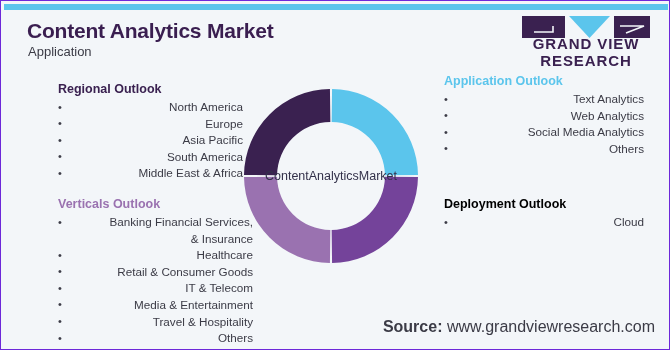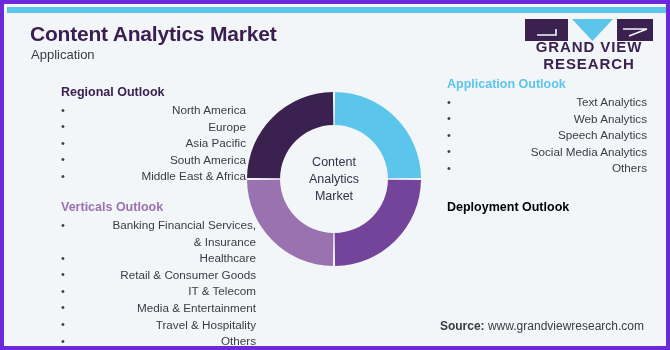--- a/index.html
+++ b/index.html
@@ -5,21 +5,21 @@
   * { box-sizing: border-box; margin: 0; padding: 0; }
   html, body {
     width: 670px; height: 350px;
     background: #ffffff;
     font-family: "Liberation Sans", sans-serif;
   }
   #infographic {
     position: relative;
     width: 670px; height: 350px;
     background: #f3f6f9;
-    border: 4px solid #6d28d9;
+    border: 1px solid #6d28d9;
     overflow: hidden;
     padding-left: 20px;
   }
   .top-accent-bar {
     position: absolute;
     left: 3px; top: 3px;
     width: 664px; height: 6px;
     background: #5bc5ec;
   }
   
@@ -85,34 +85,34 @@
   .donut-wrap {
     position: absolute;
     left: 240px; top: 85px;
     width: 180px; height: 180px;
   }
   .donut-center-label {
     position: absolute;
     left: 0; top: 0;
     width: 180px; height: 180px;
     display: flex;
-    flex-direction: column;
+    flex-direction: row;
     align-items: center;
     justify-content: center;
     font-size: 12.5px;
     line-height: 17px;
     color: #33314a;
     text-align: center;
     pointer-events: none;
   }
   
   .source {
     position: absolute;
-    right: 22px; bottom: 13px;
-    font-size: 12px;
+    right: 14px; bottom: 13px;
+    font-size: 16px;
     color: #3b3b46;
   }
   .source .src-label { font-weight: bold; }
 </style>
 </head>
 <body>
 
 <div id="infographic">
 
   <div class="top-accent-bar"></div>
@@ -160,29 +160,29 @@
       <li>Travel &amp; Hospitality</li>
       <li>Others</li>
     </ul>
   </div>
 
   <div class="section" id="sec-application">
     <div class="section-heading" style="color:#5bc5ec;">Application Outlook</div>
     <ul class="section-list">
       <li>Text Analytics</li>
       <li>Web Analytics</li>
-      <li>Speech Analytics</li>
       <li>Social Media Analytics</li>
       <li>Others</li>
     </ul>
   </div>
 
   <div class="section" id="sec-deployment">
     <div class="section-heading" style="color:#000000;">Deployment Outlook</div>
     <ul class="section-list">
+      <li>Cloud</li>
     </ul>
   </div>
 
   <div class="donut-wrap">
     <svg width="180" height="180" viewBox="0 0 180 180">
       <g id="donut-segments">
           <path d="M 91.06287907266652 3.006492839540684 A 87 87 0 0 1 176.99350716045933 88.9371209273335 L 143.93597443948477 89.34101497494677 A 53.94 53.94 0 0 0 90.65898502505324 36.06402556051522 Z" fill="#5bc5ec">
             <title>Application Outlook</title>
           </path>
           <path d="M 176.99350716045933 91.0628790726665 A 87 87 0 0 1 91.06287907266652 176.99350716045933 L 90.65898502505324 143.93597443948477 A 53.94 53.94 0 0 0 143.93597443948477 90.65898502505323 Z" fill="#74439a">

